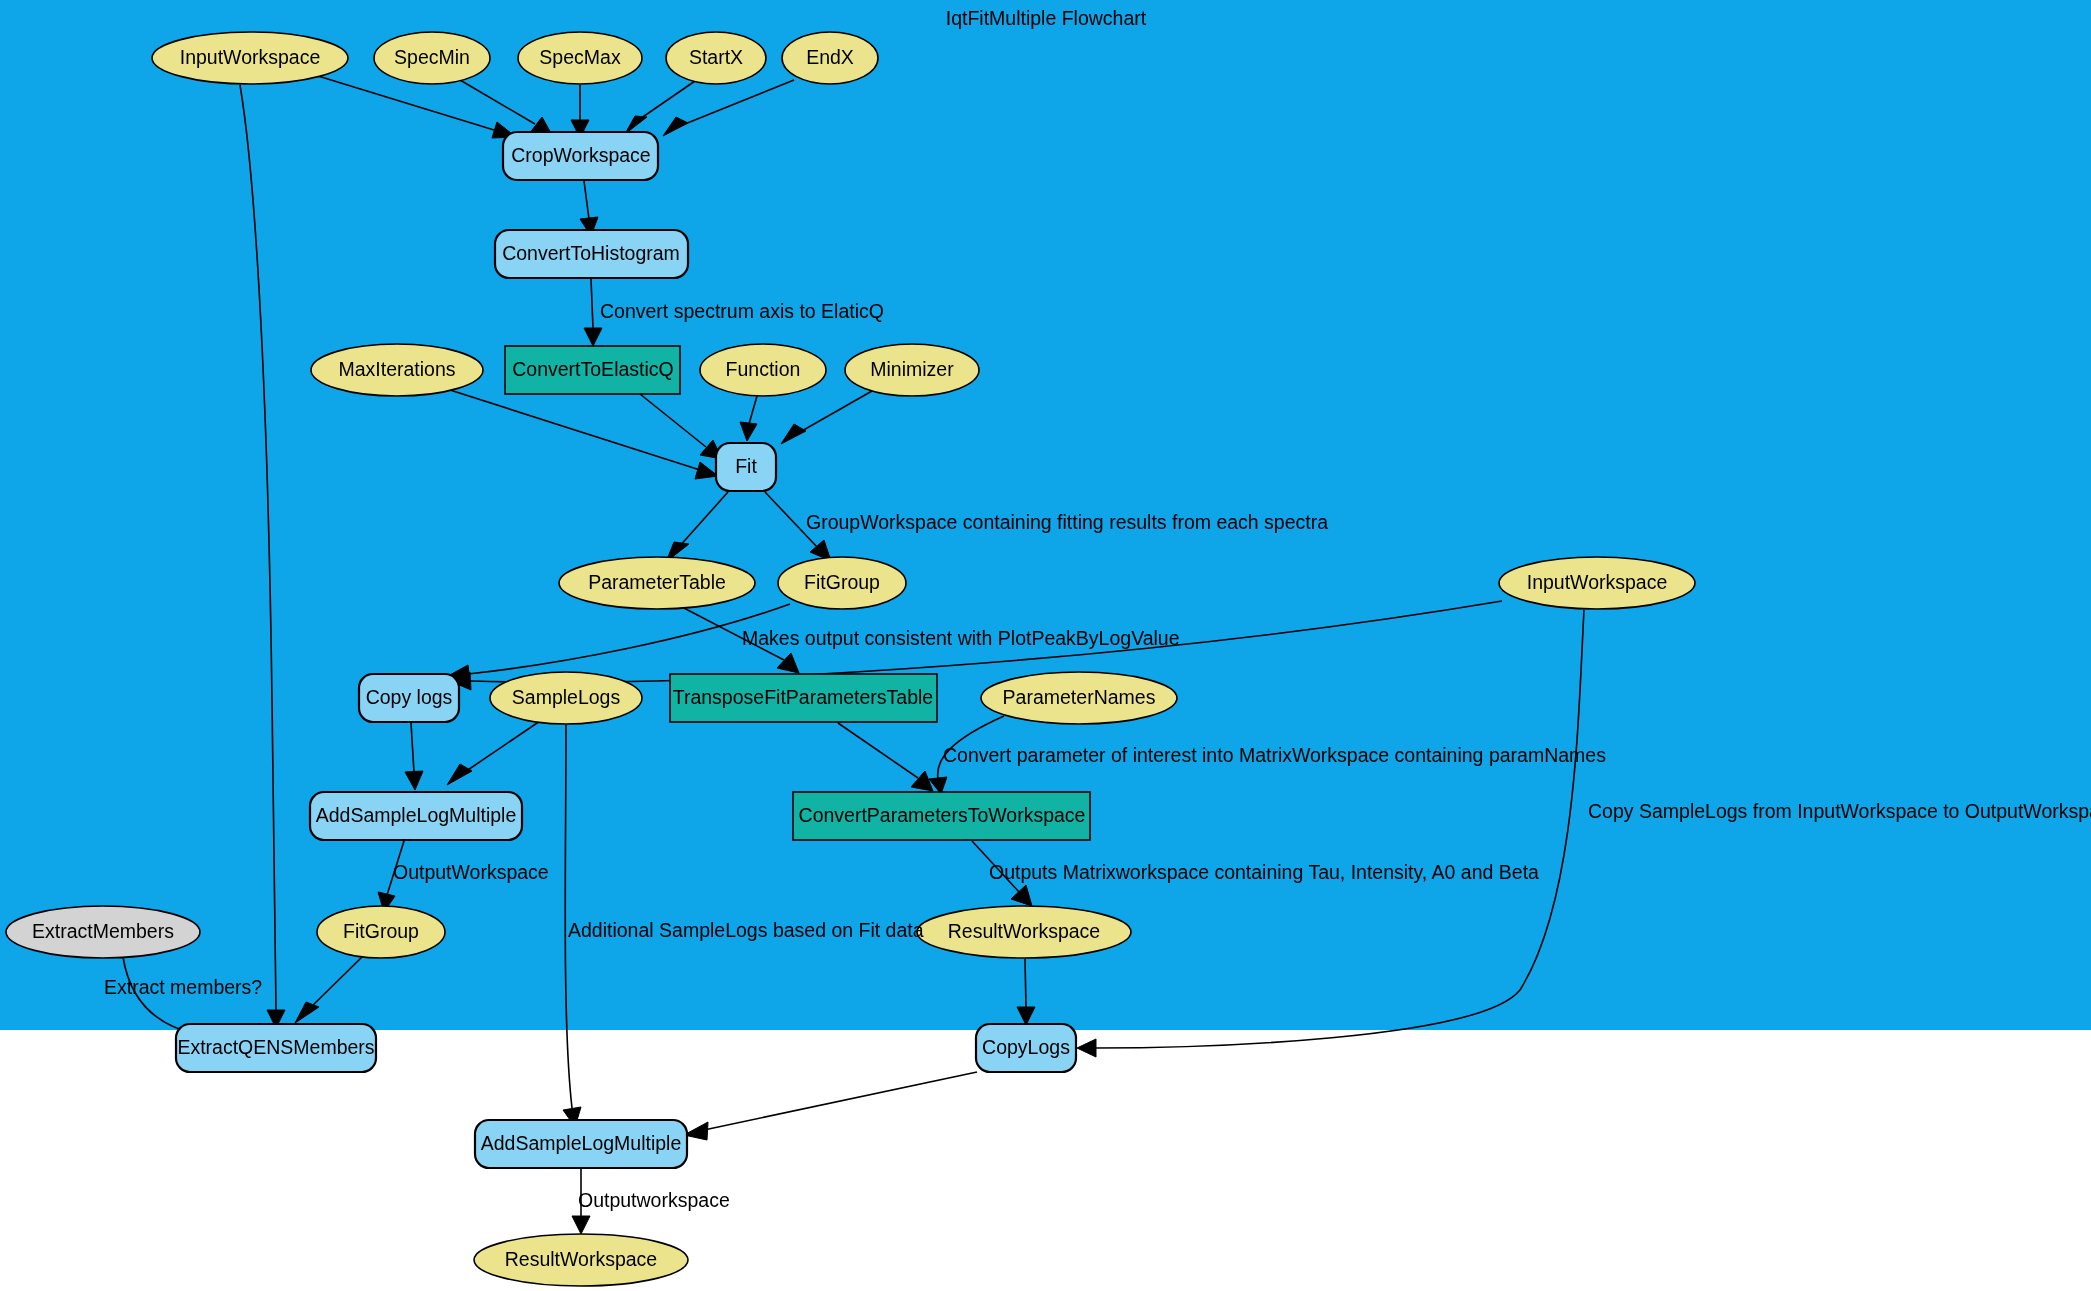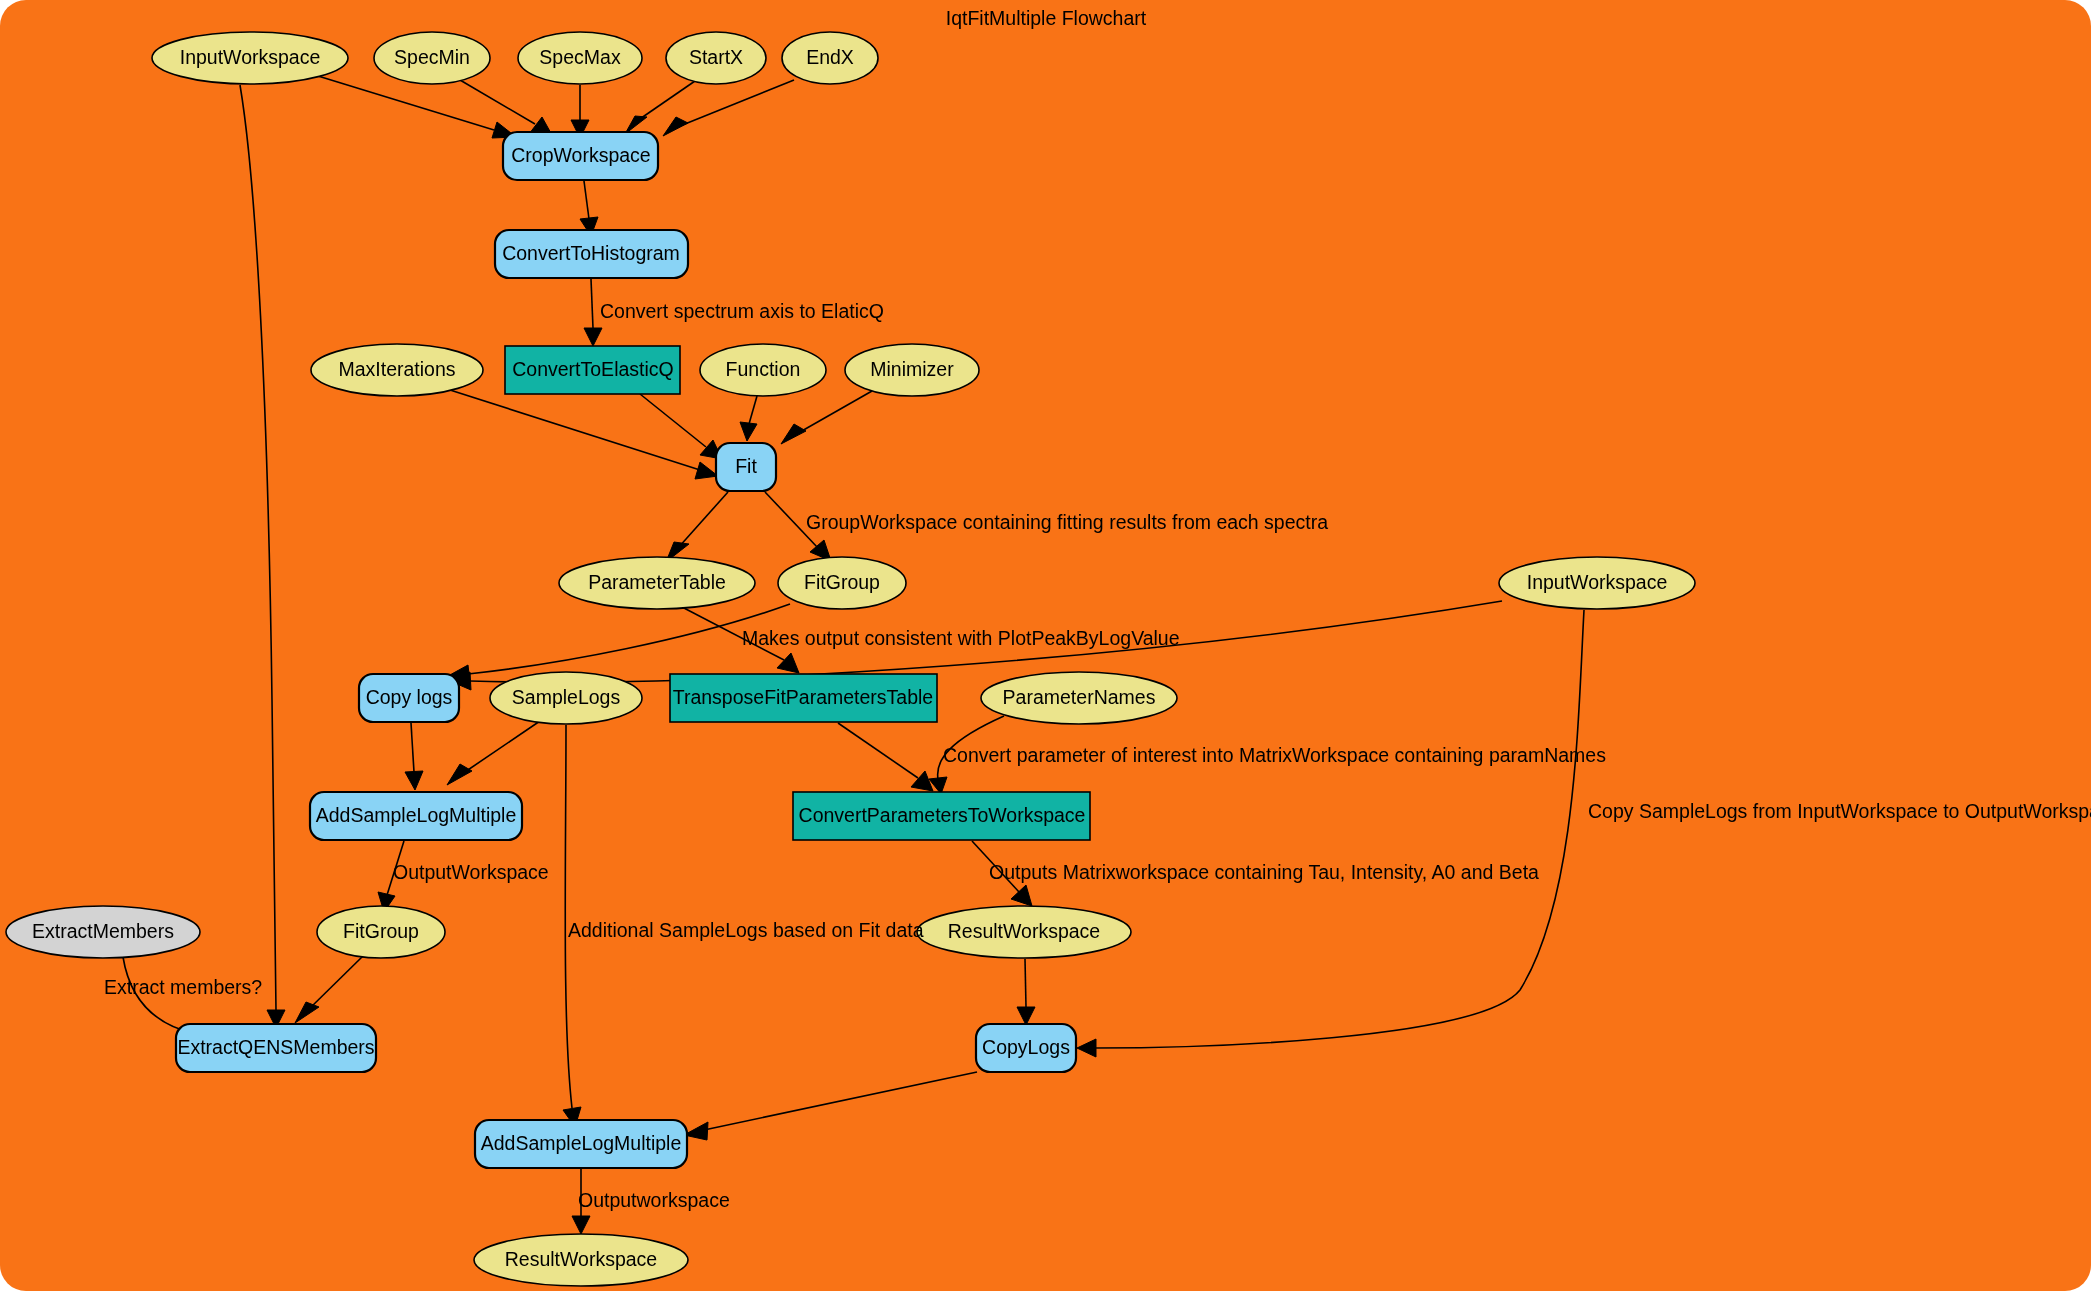--- a/index.html
+++ b/index.html
@@ -9,23 +9,22 @@
   }
   body {
     width: 2091px;
     height: 1291px;
     overflow: hidden;
     font-family: "Liberation Sans", sans-serif;
   }
   #flowchart-root {
     position: relative;
     width: 2091px;
-    height: 1291px;
-    background: #f97316;
-    border-radius: 26px;
+    height: 1030px;
+    background: #0ea5e9;
   }
   svg#graph {
     display: block;
     width: 2091px;
     height: 1291px;
   }
   .node-shape {
     stroke: #000000;
     stroke-width: 1.6;
   }

